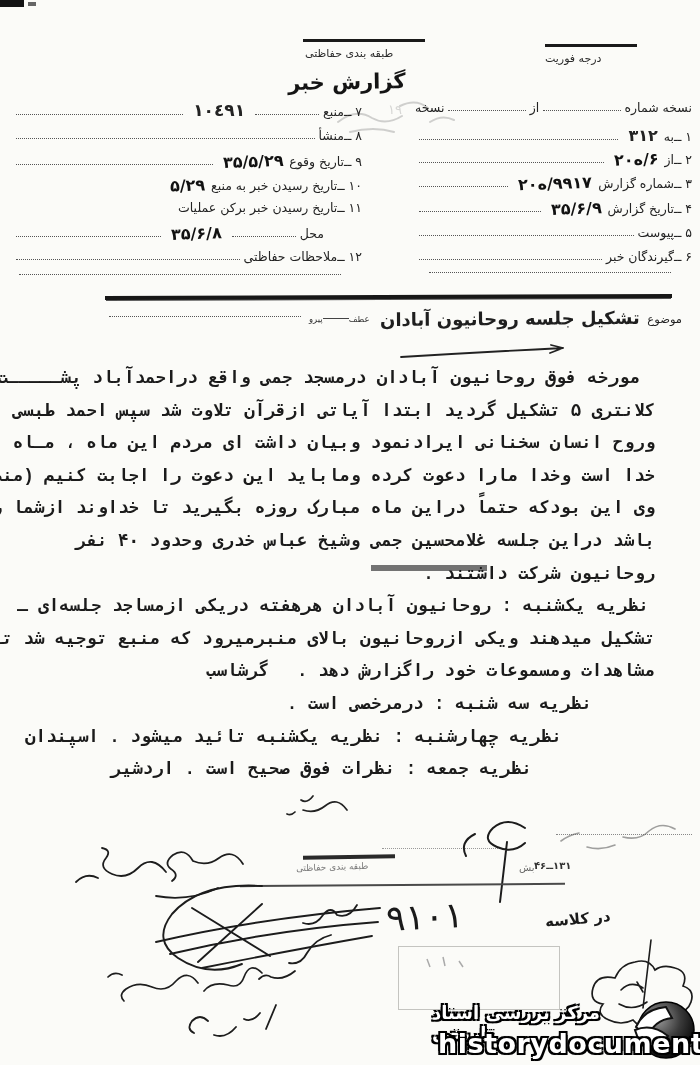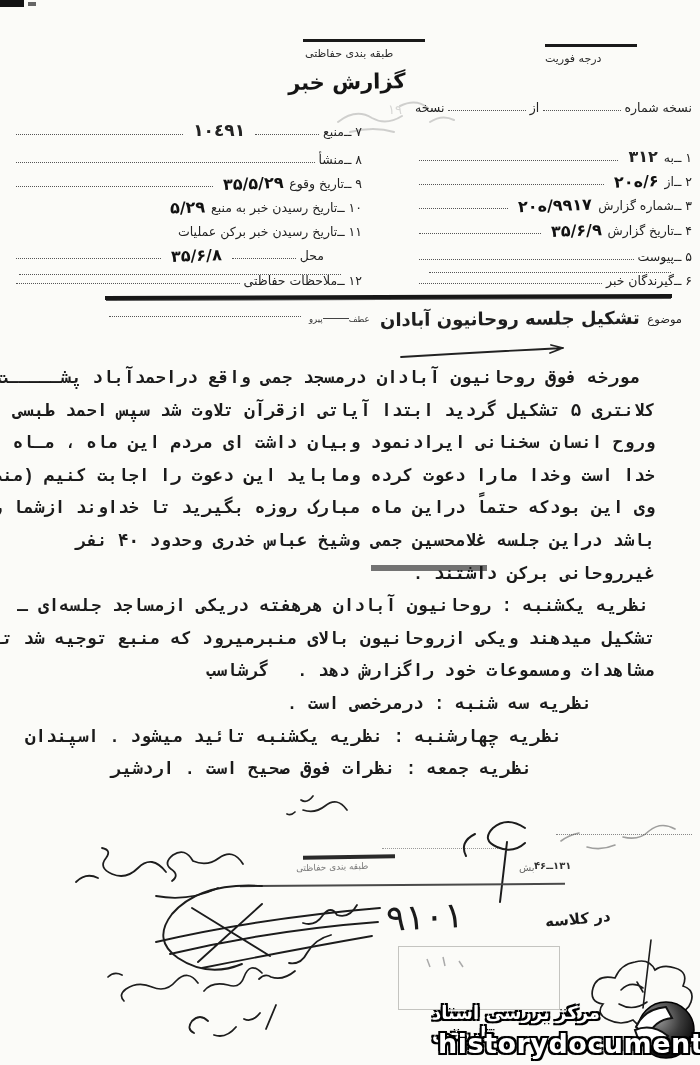--- a/index.html
+++ b/index.html
@@ -9,21 +9,21 @@
   
   .ovl{position:absolute;height:3px;background:#1a1a1a;}
   .hlabel{position:absolute;font-size:11px;color:#2a2a2a;letter-spacing:1px;}
   .title{position:absolute;font-size:21px;font-weight:700;letter-spacing:2px;color:#141414;
          transform:rotate(-1deg);}
   
   .row{position:absolute;display:flex;direction:rtl;align-items:flex-end;font-size:12.5px;
        color:#232323;}
   .row .fnum{white-space:nowrap;}
   .row .fnum::after{content:" ــ ";}
-  .row .flabel{white-space:nowrap;margin-top:24px;}
+  .row .flabel{white-space:nowrap;}
   .dots{flex:1 1 auto;border-bottom:1.6px dotted #555;margin:0 4px 4px 4px;min-width:8px;}
   .dots.fixed{flex:0 0 64px;}
   .val-ltr{direction:ltr;unicode-bidi:bidi-override;}
   .hand{display:inline-block;font-weight:700;font-size:16px;letter-spacing:1.5px;
         transform:rotate(-2deg);margin:0 6px -2px 6px;color:#111;}
   .typed{display:inline-block;font-weight:700;font-size:16px;letter-spacing:3px;margin:0 6px -1px 6px;}
   
   .divider{position:absolute;left:105px;top:295px;width:567px;height:4px;background:#171717;
            transform:rotate(-0.2deg);box-shadow:0 2px 0 -1px #555;}
   .subject-row{position:absolute;left:105px;top:308px;width:577px;display:flex;direction:rtl;
@@ -188,21 +188,21 @@
     <path d="M3,13 Q85,8 165,4 M165,4 l-12,-3 M165,4 l-13,5" stroke="#222" stroke-width="1.8" fill="none" stroke-linecap="round"></path>
   </svg>
 
   <div class="body-block">
     <div class="bline" style="padding-right:15px;">مورخه فوق روحانیون آبادان درمسجد جمی واقع دراحمدآباد پشـــــت</div>
     <div class="bline">کلانتری ۵ تشکیل گردید ابتدا آیاتی ازقرآن تلاوت شد سپس احمد طبسی</div>
     <div class="bline">وروح انسان سخنانی ایرادنمود وبیان داشت ای مردم این ماه ، مـاه</div>
     <div class="bline">خدا است وخدا مارا دعوت کرده وماباید این دعوت را اجابت کنیم (منظور</div>
     <div class="bline">وی این بودکه حتماً دراین ماه مبارک روزه بگیرید تا خداوند ازشما راضی</div>
     <div class="bline"><span>باشد دراین جلسه </span><span class="uphrase">غلامحسین جمی</span><span> وشیخ عباس خدری وحدود ۴۰ نفر</span></div>
-    <div class="bline">غیرروحانی برکن داشتند .</div>
+    <div class="bline">روحانیون شرکت داشتند .</div>
     <div class="bline" style="padding-right:6px;">نظریه یکشنبه : روحانیون آبادان هرهفته دریکی ازمساجد جلسه‌ای ـ</div>
     <div class="bline">تشکیل میدهند ویکی ازروحانیون بالای منبرمیرود که منبع توجیه شد تـــا</div>
     <div class="bline"><span>مشاهدات ومسموعات خود راگزارش دهد .</span><span class="sig-name">گرشاسب</span></div>
     <div class="bline" style="padding-right:63px;">نظریه سه شنبه : درمرخصی است .</div>
     <div class="bline" style="padding-right:93px;">نظریه چهارشنبه : نظریه یکشنبه تائید میشود . اسپندان</div>
     <div class="bline" style="padding-right:123px;">نظریه جمعه : نظرات فوق صحیح است . اردشیر</div>
   </div>
 
   <div class="abs" style="left:556px;top:834px;width:136px;border-bottom:1.4px dotted #888;"></div>
   <div class="abs" style="left:382px;top:848px;width:120px;border-bottom:1.4px dotted #999;"></div>

